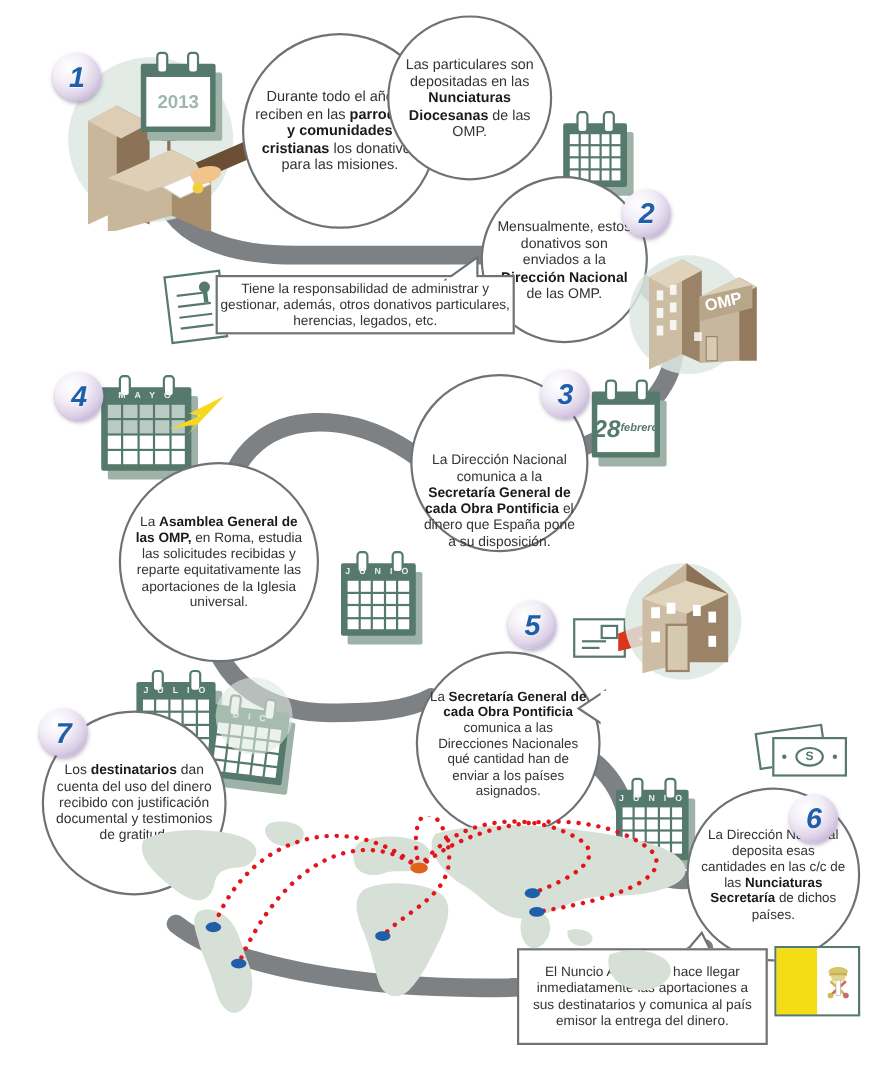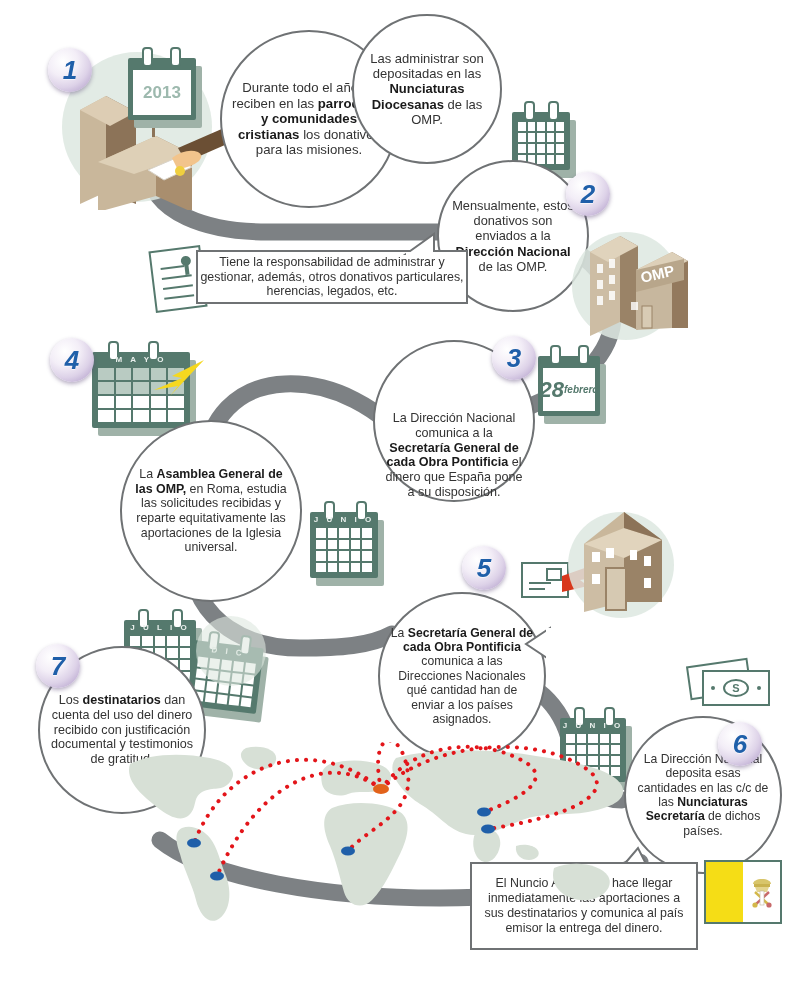--- a/index.html
+++ b/index.html
@@ -148,21 +148,21 @@
 
   <div class="badge" style="left:48px;top:48px;">
     <span>1</span>
   </div>
 
   <div class="bubble" style="left:220px;top:30px;width:178px;height:178px;font-size:13.2px;">
     <div class="txt" id="b1"><span>Durante todo el año se reciben en las </span><b>parroquias y comunidades cristianas</b><span> los donativos para las misiones.</span></div>
   </div>
 
   <div class="bubble" style="left:352px;top:14px;width:150px;height:150px;font-size:13px;">
-    <div class="txt" id="b1b"><span>Las administrar son depositadas en las </span><b>Nunciaturas Diocesanas</b><span> de las OMP.</span></div>
+    <div class="txt" id="b1b"><span>Las particulares son depositadas en las </span><b>Nunciaturas Diocesanas</b><span> de las OMP.</span></div>
   </div>
 
   <div class="cal" style="left:512px;top:112px;width:58px;height:58px;">
     <div class="shadow"></div>
       <div class="body"></div>
     <div class="ring" style="left:12px;"></div>
       <div class="ring" style="left:36px;"></div>
     <div class="grid" style="top:10px;">
       <i></i>
         <i></i>
@@ -246,21 +246,21 @@
       <div class="ring" style="left:40px;"></div>
     <div class="bignum">
       <span class="n">28</span>
       <span class="m">febrero</span>
     </div>
   </div>
 
   <div class="badge" style="left:50px;top:338px;">
     <span>4</span>
   </div>
-  <div class="cal" style="left:92px;top:352px;width:82px;height:76px;padding-left:16px;">
+  <div class="cal" style="left:92px;top:352px;width:82px;height:76px;">
     <div class="shadow"></div>
       <div class="body"></div>
     <div class="ring" style="left:16px;"></div>
       <div class="ring" style="left:56px;"></div>
     <div class="hdr">M A Y O</div>
     <div class="grid">
       <i class="dim"></i>
         <i class="dim"></i>
         <i class="dim"></i>
         <i class="dim"></i>
@@ -278,21 +278,21 @@
       <i></i>
         <i></i>
         <i></i>
         <i></i>
         <i></i>
     </div>
   </div>
   <svg style="position:absolute;left:138px;top:356px;width:70px;height:46px;" aria-hidden="true">
     <path d="M66,4 L34,20 L44,22 L16,34 L40,30 L32,40 Z" fill="#f5d81f"></path>
   </svg>
-  <div class="bubble" style="left:120px;top:420px;width:182px;height:182px;font-size:12.4px;">
+  <div class="bubble" style="left:108px;top:420px;width:182px;height:182px;font-size:12.4px;">
     <div class="txt" id="b4"><span>La </span><b>Asamblea General de las OMP,</b><span> en Roma, estudia las solicitudes recibidas y reparte equitativamente las aportaciones de la Iglesia universal.</span></div>
   </div>
 
   <div class="cal" style="left:310px;top:512px;width:68px;height:66px;">
     <div class="shadow"></div>
       <div class="body"></div>
     <div class="ring" style="left:14px;"></div>
       <div class="ring" style="left:46px;"></div>
     <div class="hdr">J U N I O</div>
     <div class="grid">

